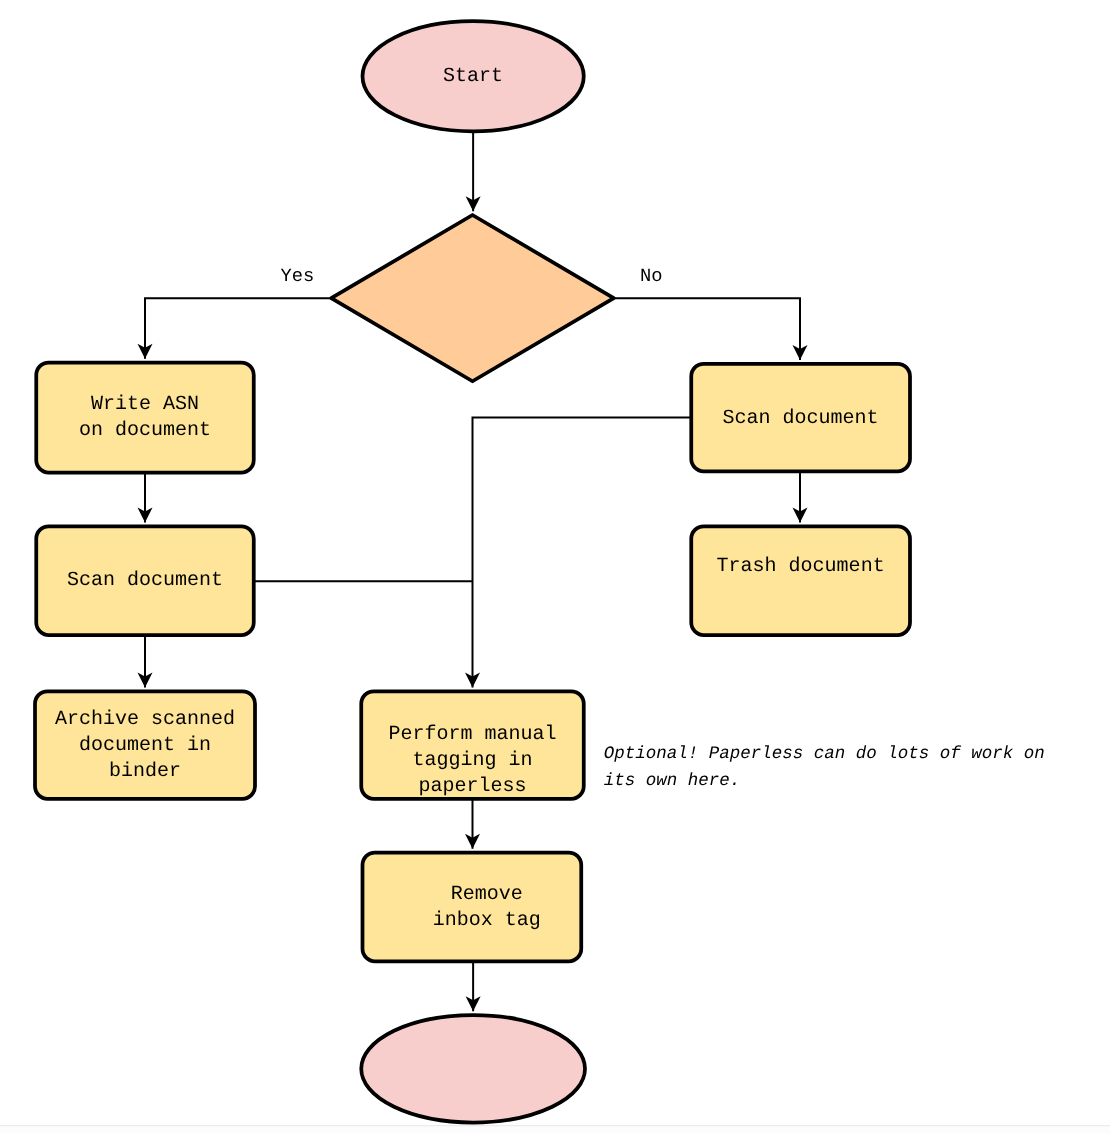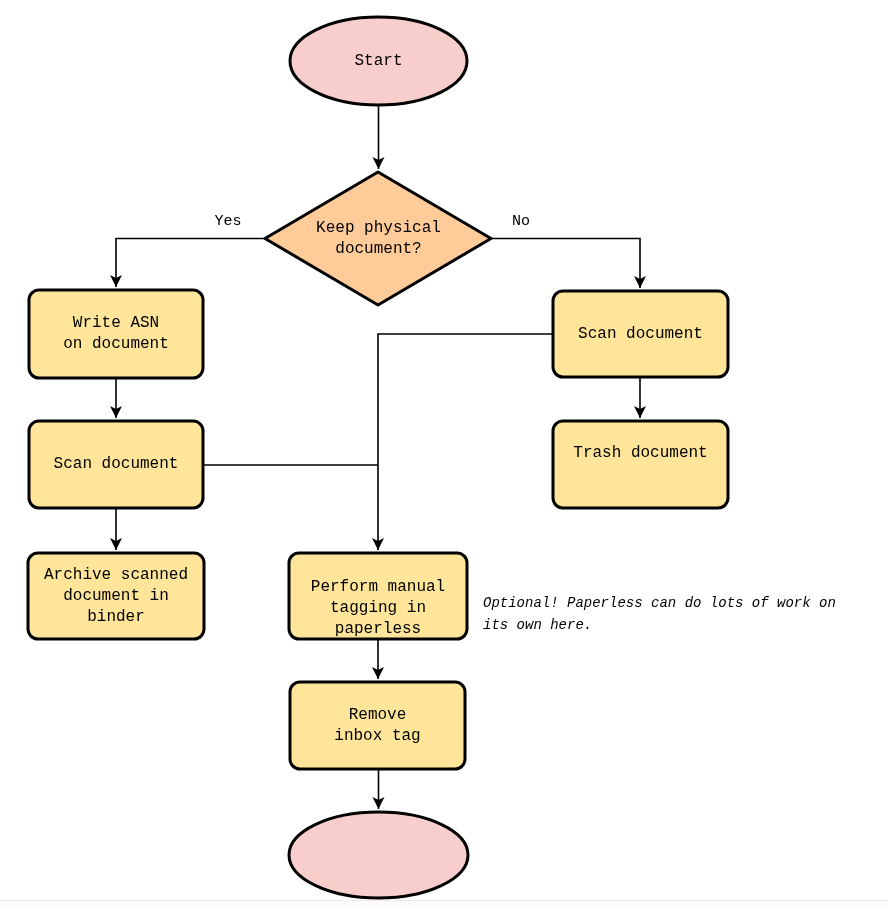--- a/index.html
+++ b/index.html
@@ -58,36 +58,34 @@
     <rect class="shape" x="29" y="421" width="174" height="87" rx="10" fill="#ffe599"></rect>
     <rect class="shape" x="28" y="553" width="176" height="86" rx="10" fill="#ffe599"></rect>
     <rect class="shape" x="553" y="291" width="175" height="86" rx="10" fill="#ffe599"></rect>
     <rect class="shape" x="553" y="421" width="175" height="87" rx="10" fill="#ffe599"></rect>
     <rect class="shape" x="289" y="553" width="178" height="86" rx="10" fill="#ffe599"></rect>
     <rect class="shape" x="290" y="682" width="175" height="87" rx="10" fill="#ffe599"></rect>
     <ellipse class="shape" cx="378.5" cy="855" rx="89.5" ry="43" fill="#f8cecc"></ellipse>
   </svg>
 
   <div class="lbl" style="left:290px;top:17px;width:177px;height:88px;">Start</div>
-  <div class="lbl" style="left:293px;top:203px;width:171px;height:71px;">Keep physical
-document?</div>
   <div class="lbl" style="left:29px;top:290px;width:174px;height:88px;">Write ASN
 on document</div>
   <div class="lbl" style="left:29px;top:421px;width:174px;height:87px;">Scan document</div>
   <div class="lbl" style="left:28px;top:553px;width:176px;height:86px;">Archive scanned
 document in
 binder</div>
   <div class="lbl" style="left:553px;top:291px;width:175px;height:86px;">Scan document</div>
   <div class="lbl" style="left:553px;top:410px;width:175px;height:87px;">Trash document</div>
   <div class="lbl" style="left:289px;top:553px;width:178px;height:110px;">Perform manual
 tagging in
 paperless</div>
-  <div class="lbl" style="left:290px;top:682px;width:175px;height:87px;">Remove
+  <div class="lbl" style="left:302px;top:682px;width:175px;height:87px;">Remove
 inbox tag</div>
 
-  <div class="edge-lbl" style="left:205px;top:211px;width:46px;height:21px;">Yes</div>
+  <div class="edge-lbl" style="left:215px;top:211px;width:46px;height:21px;">Yes</div>
   <div class="edge-lbl" style="left:498px;top:211px;width:46px;height:21px;">No</div>
 
   <div class="note">Optional! Paperless can do lots of work on
 its own here.</div>
 
   <div class="bottom-strip"></div>
 </div>
 
 </body></html>

